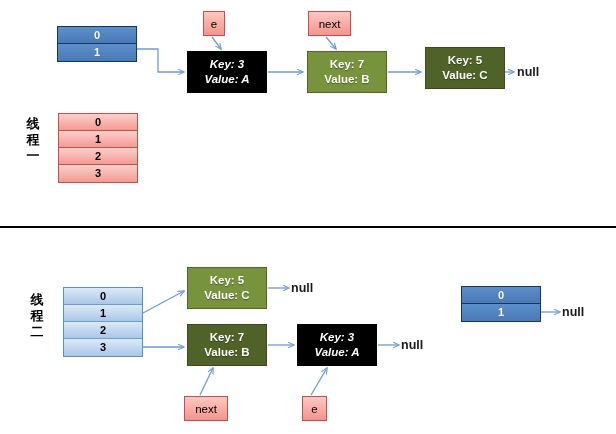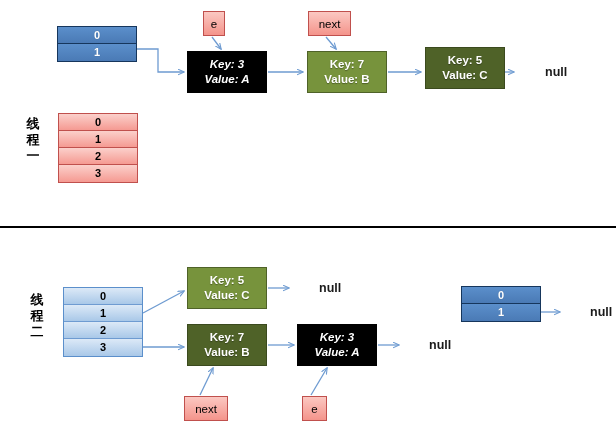--- a/index.html
+++ b/index.html
@@ -104,21 +104,20 @@
     height: 25px;
   }
 
   
   .nulltext {
     position: absolute;
     color: #1a1a1a;
     font-weight: bold;
     font-size: 12.5px;
     white-space: nowrap;
-    margin-left: 28px;
   }
 
   
   .thread-label {
     position: absolute;
     font-family: "DejaVu Sans", sans-serif;
     font-weight: bold;
     font-size: 13px;
     line-height: 16px;
     color: #000000;

